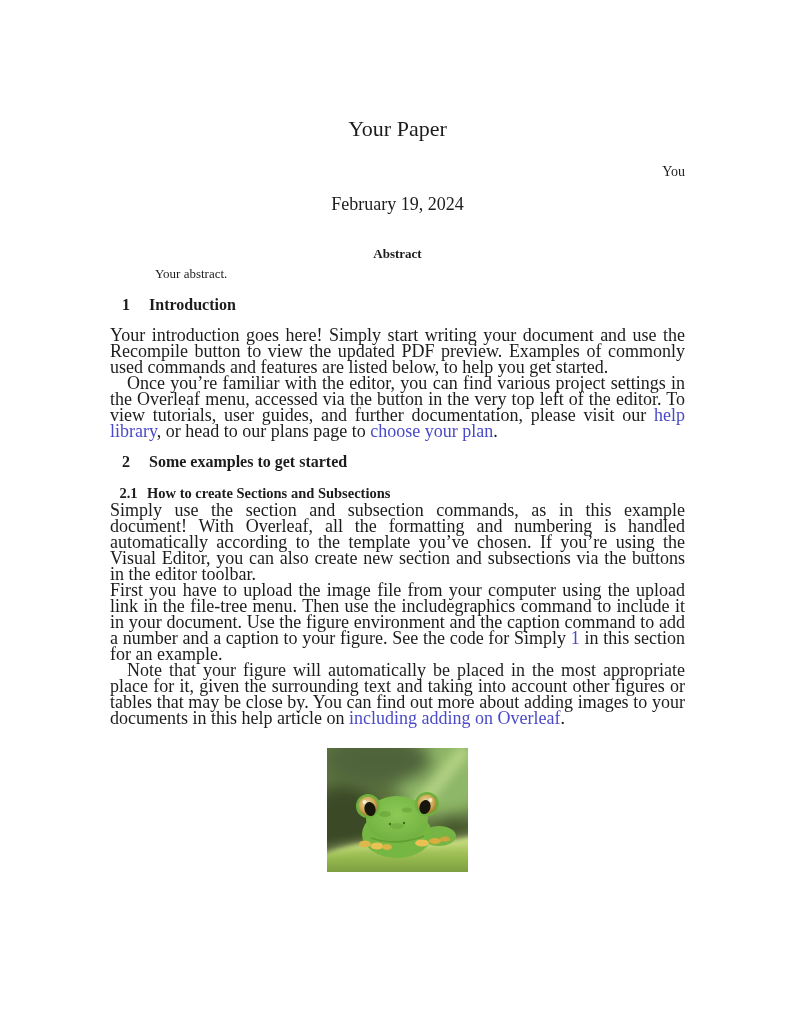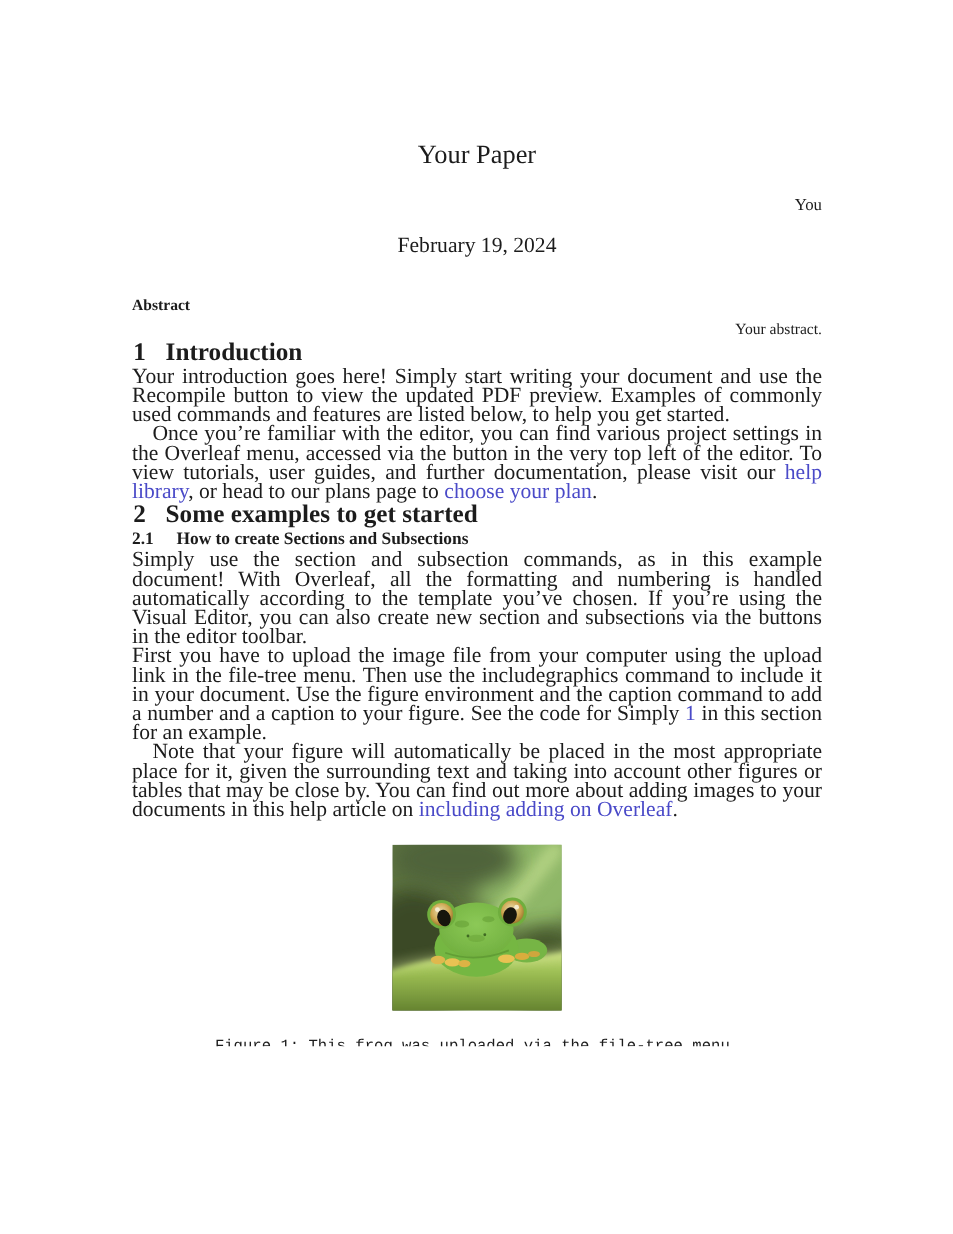--- a/index.html
+++ b/index.html
@@ -33,46 +33,45 @@
     line-height: 18px;
   }
   .date {
     margin: 14px 0 0;
     text-align: center;
     font-size: 18px;
     line-height: 18px;
   }
   .abstract-heading {
     margin: 32px 0 0;
-    text-align: left;
+    text-align: center;
     font-size: 13px;
     font-weight: bold;
     line-height: 17px;
   }
   .abstract-body {
     margin: 4px 0 0;
     padding-left: 45px;
     font-size: 13px;
     line-height: 16px;
-    text-align: right;
   }
   h2.section {
-    font-size: 21px;
+    font-size: 16px;
     font-weight: bold;
     line-height: 21px;
-    margin: 1px;
+    margin: 12px;
   }
   h2.section .sec-number { display: inline-block; min-width: 27px; }
   h3.subsection {
     font-size: 14.5px;
     font-weight: bold;
     line-height: 18px;
     margin: 0;
   }
-  h3.subsection .sec-number { display: inline-block; min-width: 37px; }
+  h3.subsection .sec-number { display: inline-block; min-width: 37px; text-align: center; }
   .sec-intro    { margin-top: 25px; margin-bottom: 12px; }
   .sec-examples { margin-top: 22px; margin-bottom: 0; }
   .sub-21       { margin-top: 14px; margin-bottom: 9px; }
   .sub-22       { margin-top: 18px; margin-bottom: 8px; }
   p.body-par {
     margin: 0;
     font-size: 18px;
     line-height: 16px;
     text-align: justify;
   }

